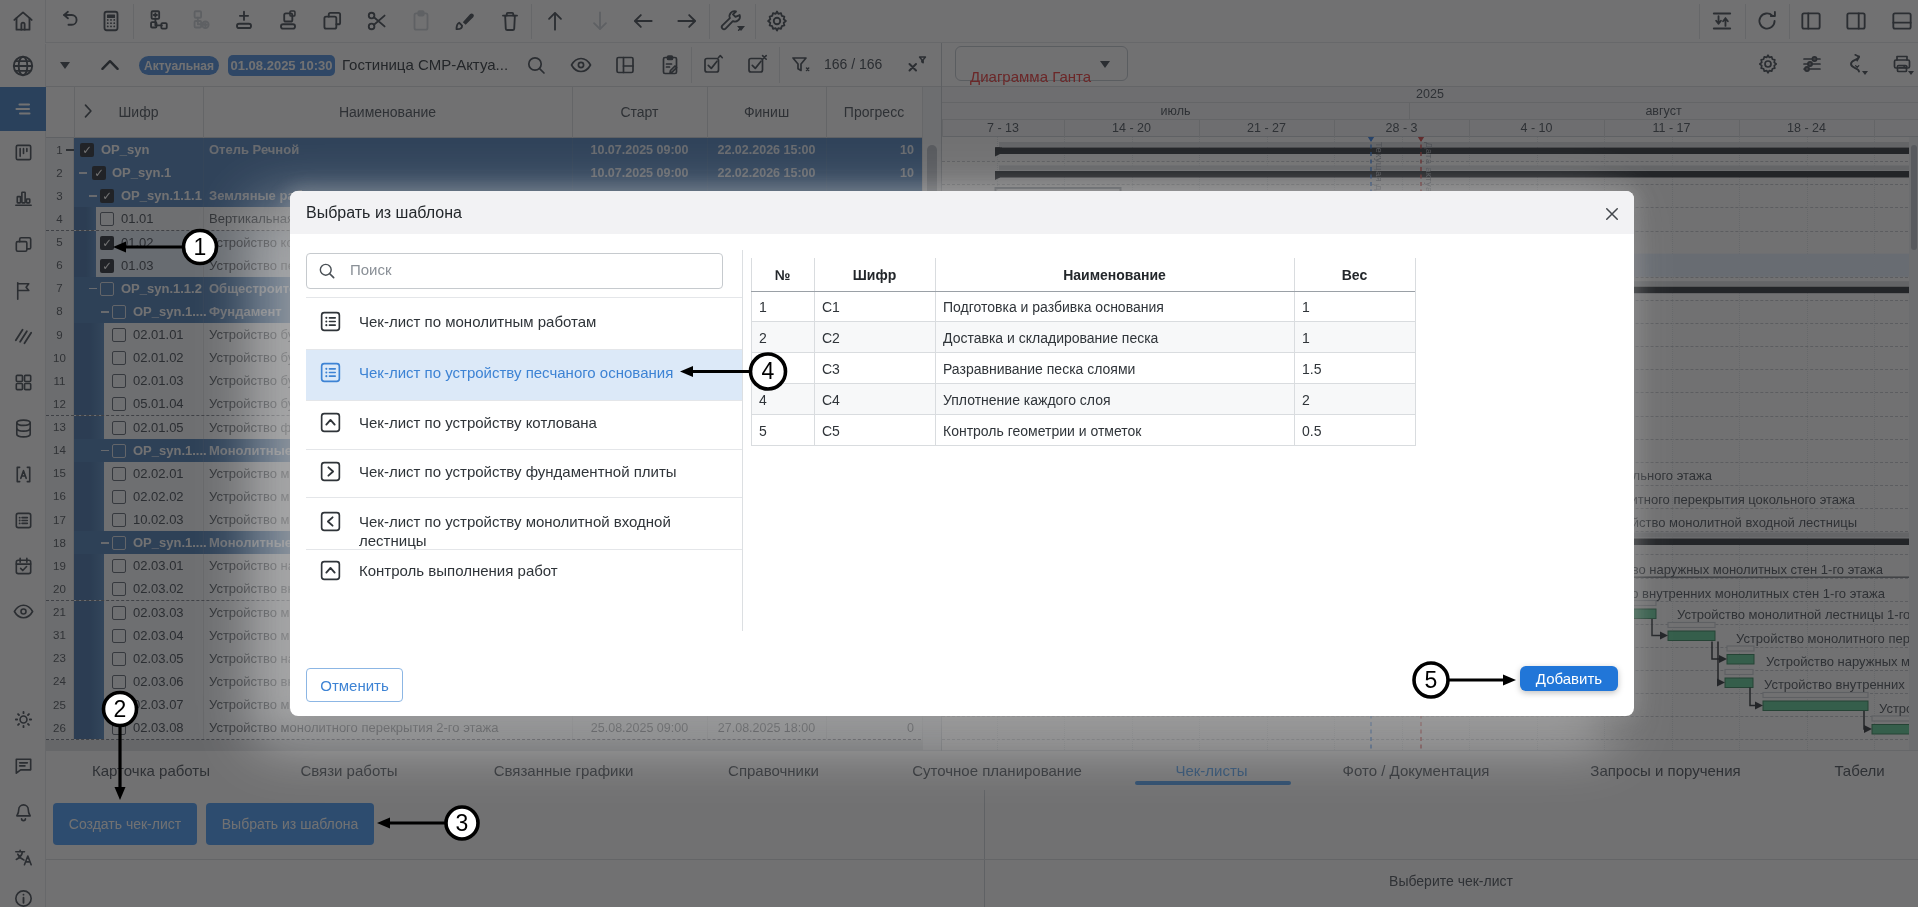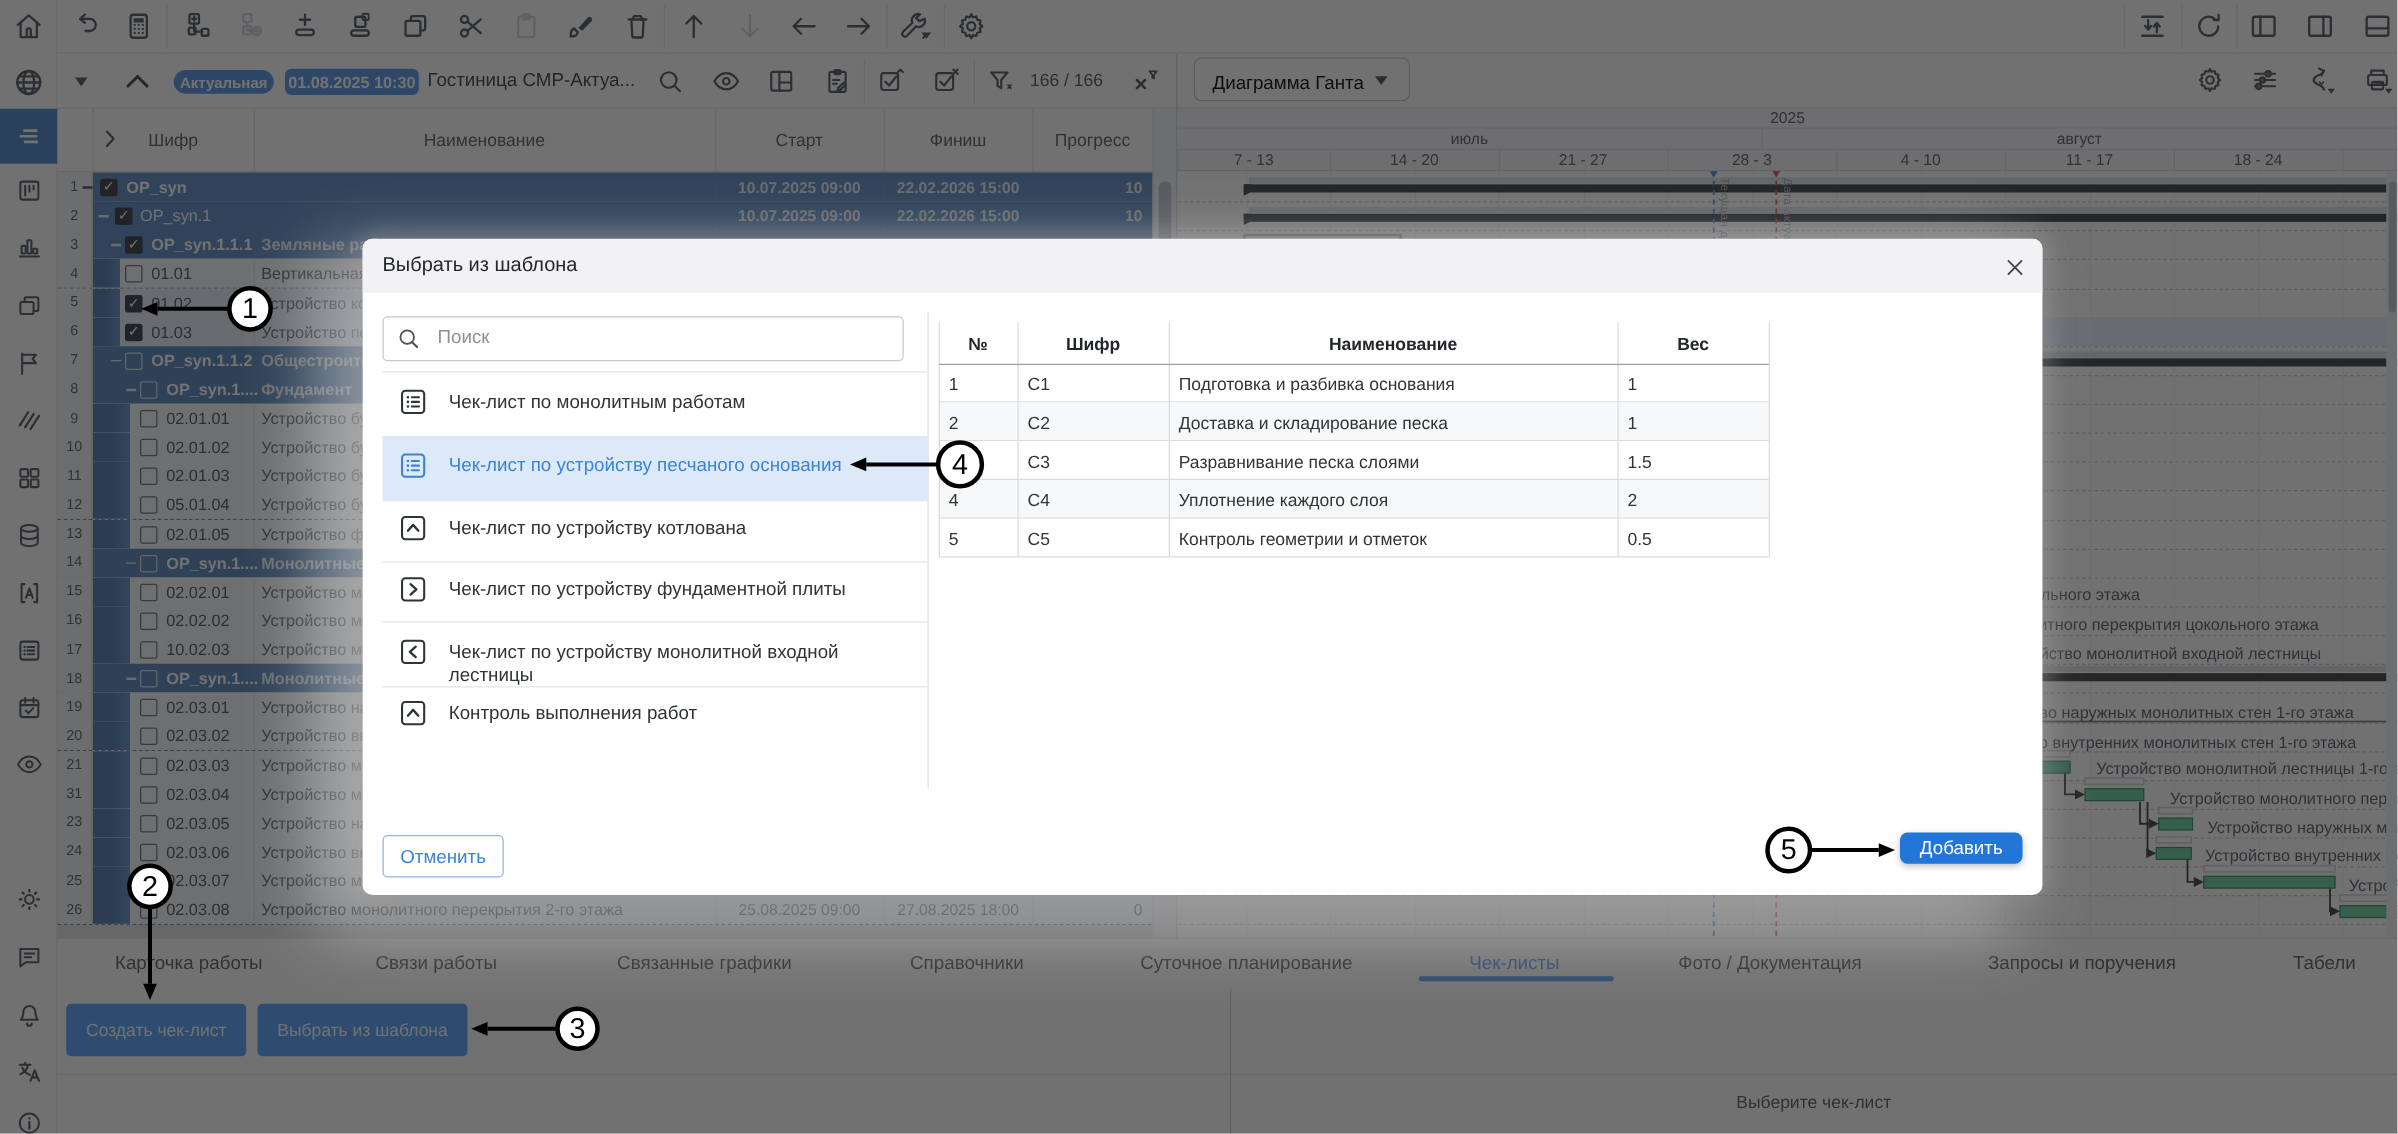--- a/index.html
+++ b/index.html
@@ -266,21 +266,21 @@
           <path d="M4 5 h13 l-5 6 v6.5 l-3-1.8 V11 Z"></path>
           <path d="M17.5 15 l2.2 2.5 M19.7 15 l-2.2 2.5" stroke-width="1.5"></path>
         </svg></div>
 <div class="abs" style="left:824px;top:56px;font-size:14px;color:#4d545c;">166 / 166</div>
 <div style="position:absolute;left:905.0px;top:53.0px;width:24px;height:24px;color:#4d545c;"><svg class="" width="24" height="24" viewBox="0 0 24 24" fill="none" stroke="currentColor" stroke-width="1.7" stroke-linecap="round" stroke-linejoin="round">
           <path d="M14.5 4 h6 l-2.3 2.8 v3 l-1.4-.8 V6.8 Z" stroke-width="1.4"></path>
           <path d="M4.5 11 l6.5 6.5 M11 11 l-6.5 6.5" stroke-width="2"></path>
         </svg></div>
 <div class="abs" style="left:942px;top:43px;width:976px;height:44px;background:#fff;border-bottom:1px solid #dde0e4;"></div>
 <div class="abs" style="left:955px;top:46px;width:173px;height:35px;border:1.5px solid #c5cbd1;border-radius:6px;"></div>
-<div class="abs" style="left:970px;top:58px;font-size:15px;color:#000000;">Диаграмма Ганта</div>
+<div class="abs" style="left:970px;top:68px;font-size:15px;color:#ef4444;">Диаграмма Ганта</div>
 <div class="abs" style="left:1100px;top:61px;width:0;height:0;border-left:5.5px solid transparent;border-right:5.5px solid transparent;border-top:7px solid #4d545c;"></div>
 <div style="position:absolute;left:1756.0px;top:52.0px;width:24px;height:24px;color:#4d545c;"><svg class="" width="24" height="24" viewBox="0 0 24 24" fill="none" stroke="currentColor" stroke-width="1.7" stroke-linecap="round" stroke-linejoin="round">
           <circle cx="12" cy="12" r="3"></circle>
           <path d="M12 3.2 l1.2 2.2 2.5-.6 .7 2.4 2.4.7-.6 2.5 2 1.6-2 1.6 .6 2.5-2.4.7-.7 2.4-2.5-.6-1.2 2.2-1.2-2.2-2.5.6-.7-2.4-2.4-.7 .6-2.5-2-1.6 2-1.6-.6-2.5 2.4-.7 .7-2.4 2.5.6 Z"></path>
         </svg></div>
 <div style="position:absolute;left:1800.0px;top:52.0px;width:24px;height:24px;color:#4d545c;"><svg class="" width="24" height="24" viewBox="0 0 24 24" fill="none" stroke="currentColor" stroke-width="1.7" stroke-linecap="round" stroke-linejoin="round">
           <path d="M4 7 h16 M4 12 h16 M4 17 h16"></path>
           <circle cx="14.5" cy="7" r="2.1" fill="#808285" stroke="currentColor"></circle>
           <circle cx="10" cy="12" r="2.1" fill="#808285" stroke="currentColor"></circle>
           <circle cx="7" cy="17" r="2.1" fill="#808285" stroke="currentColor"></circle>
@@ -317,34 +317,35 @@
 <div class="row" style="top:138.00px;border-bottom:1px solid #47608a;color:#e8eef5;background:#f7f9fb;">
 <div style="position:absolute;left:28px;top:0;right:0;height:100%;background:#5a8ac2;"></div>
 <div class="gut">1</div>
 <div style="position:absolute;left:157px;top:0;width:1px;height:100%;background:#6c91bd;opacity:.6;"></div>
 <div style="position:absolute;left:526px;top:0;width:1px;height:100%;background:#6c91bd;opacity:.6;"></div>
 <div style="position:absolute;left:661px;top:0;width:1px;height:100%;background:#6c91bd;opacity:.6;"></div>
 <div style="position:absolute;left:780px;top:0;width:1px;height:100%;background:#6c91bd;opacity:.6;"></div>
 <div class="dash" style="left:20px;background:#4d545c;"></div>
 <div class="cbxd" style="left:34px;">✓</div>
 <div class="code" style="left:55px;font-weight:bold;color:#ffffff;">OP_syn</div>
+<div class="nm" style="font-weight:bold;width:360px;">Отель Речной</div>
 <div class="dt" style="left:526px;font-weight:bold;">10.07.2025 09:00</div>
 <div class="dt" style="left:661px;width:119px;font-weight:bold;">22.02.2026 15:00</div>
 <div class="pg" style="left:780px;width:96px;padding-right:8px;font-weight:bold;">10</div>
 </div>
 <div class="row" style="top:161.13px;border-bottom:1px solid #47608a;color:#e8eef5;background:#f7f9fb;">
 <div style="position:absolute;left:28px;top:0;right:0;height:100%;background:#5a8ac2;"></div>
 <div class="gut">2</div>
 <div style="position:absolute;left:157px;top:0;width:1px;height:100%;background:#6c91bd;opacity:.6;"></div>
 <div style="position:absolute;left:526px;top:0;width:1px;height:100%;background:#6c91bd;opacity:.6;"></div>
 <div style="position:absolute;left:661px;top:0;width:1px;height:100%;background:#6c91bd;opacity:.6;"></div>
 <div style="position:absolute;left:780px;top:0;width:1px;height:100%;background:#6c91bd;opacity:.6;"></div>
 <div class="dash" style="left:33px;background:currentColor;"></div>
 <div class="cbxd" style="left:46px;">✓</div>
-<div class="code" style="left:66px;font-weight:normal;color:#ffffff;">OP_syn.1</div>
+<div class="code" style="left:66px;font-weight:bold;color:#ffffff;">OP_syn.1</div>
 <div class="dt" style="left:526px;font-weight:bold;">10.07.2025 09:00</div>
 <div class="dt" style="left:661px;width:119px;font-weight:bold;">22.02.2026 15:00</div>
 <div class="pg" style="left:780px;width:96px;padding-right:8px;font-weight:bold;">10</div>
 </div>
 <div class="row" style="top:184.26px;border-bottom:1px solid #47608a;color:#e8eef5;background:#f7f9fb;">
 <div style="position:absolute;left:28px;top:0;right:0;height:100%;background:#5a8ac2;"></div>
 <div class="gut">3</div>
 <div style="position:absolute;left:157px;top:0;width:1px;height:100%;background:#6c91bd;opacity:.6;"></div>
 <div style="position:absolute;left:526px;top:0;width:1px;height:100%;background:#6c91bd;opacity:.6;"></div>
 <div style="position:absolute;left:661px;top:0;width:1px;height:100%;background:#6c91bd;opacity:.6;"></div>

